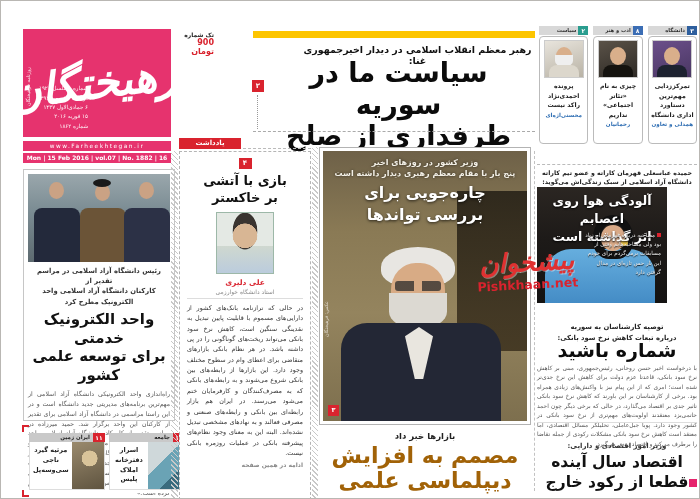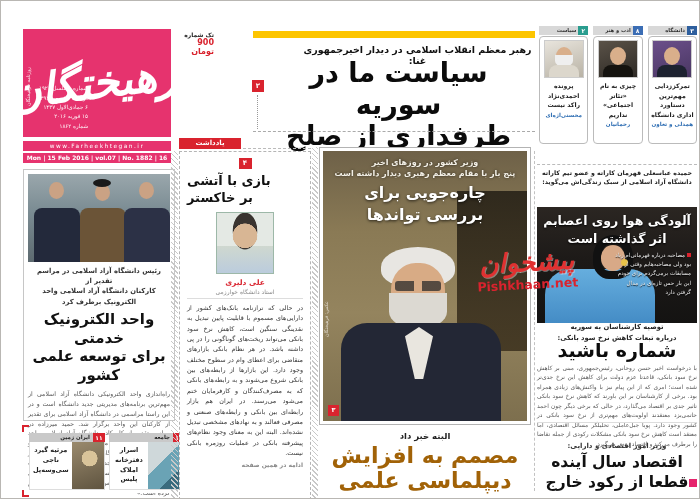--- a/index.html
+++ b/index.html
@@ -58,21 +58,21 @@
   
   .hatch { background:repeating-linear-gradient(45deg,#c8c8c8 0 1px,transparent 1px 3.5px); }
   .hatch-l { left:170px; top:150px; width:7px; height:349px; }
   .hatch-r { left:311px; top:146px; width:6px; height:353px; }
   .note-tab { left:178px; top:137px; width:62px; height:11px; background:#d9232e; color:#fff;
     font-size:7px; font-weight:bold; text-align:center; line-height:11px; }
   .note-tab-line { left:242px; top:147px; width:68px; border-top:1px dashed #bbb; }
   .note-box { left:178px; top:150px; width:132px; height:349px; border:1px dashed #b5b5b5; background:#fff; padding:6px 7px; }
   .note-num { width:13px; height:11px; background:#d9232e; color:#fff; font-size:7px; font-weight:bold;
     text-align:center; line-height:11px; margin:0 auto; }
-  .note-headline { text-align:left; font-size:13px; font-weight:900; color:#111; line-height:1.3; margin-top:4px; }
+  .note-headline { text-align:center; font-size:13px; font-weight:900; color:#111; line-height:1.3; margin-top:4px; }
   .note-photo { width:58px; height:62px; margin:5px auto 0; border:1px solid #9db8a8;
     background:radial-gradient(circle at 50% 38%, #d8b694 0 26%, transparent 27%),
                radial-gradient(ellipse at 50% 30%, #3a3430 0 30%, transparent 32%),
                linear-gradient(180deg,#e4e9e4 0 55%, #cfd8cf 55%, #bcd 100%); }
   .note-author { text-align:center; color:#d9232e; font-size:7.5px; font-weight:bold; margin-top:4px; }
   .note-role { text-align:center; color:#888; font-size:6px; margin-top:1px; border-bottom:1px solid #ddd; padding-bottom:3px; }
   .note-body { margin-top:4px; font-size:6.4px; color:#333; text-align:justify; line-height:1.62; }
   .note-more { margin-top:3px; font-size:6px; color:#888; font-weight:bold; }
 
   
@@ -121,22 +121,22 @@
   .profile .tab .lbl { flex:1; background:#d8d8d8; color:#333; font-size:5.2px; font-weight:bold; line-height:9px; padding-right:2px; }
   .profile .pbody { border:1px solid #bbb; border-radius:4px; margin-top:1px; padding:3px 2px; height:108px; background:#fff; }
   .pphoto { width:40px; height:38px; margin:0 auto; border:1px solid #ccc; position:relative; overflow:hidden; }
   .ph-head { position:absolute; left:50%; top:6px; transform:translateX(-50%); width:16px; height:18px; border-radius:50%; background:#d9af8b; }
   .ph-torso { position:absolute; left:50%; bottom:-4px; transform:translateX(-50%); width:30px; height:16px; border-radius:8px 8px 0 0; background:#1d2230; }
   .ph-beard { position:absolute; left:50%; top:14px; transform:translateX(-50%); width:18px; height:12px; border-radius:0 0 50% 50%; background:#efefef; }
   .ptitle { margin-top:3px; font-size:6.2px; font-weight:bold; color:#1a1a1a; text-align:center; line-height:1.55; }
   .pname { margin-top:2px; font-size:5.6px; font-weight:bold; color:#2f6eb3; text-align:center; }
   .dash-u { left:536px; top:163px; width:160px; border-top:1px dashed #bbb; }
   .z-kicker { left:536px; top:167px; width:160px; text-align:center; font-size:6.3px; font-weight:bold; color:#222; line-height:1.5; }
-  .z-photo { left:536px; top:186px; width:160px; height:116px; position:absolute; overflow:hidden;
-    background:linear-gradient(180deg,#2b2622 0%,#1d1a18 45%,#141312 100%);margin-top:20px; }
+  .z-photo { left:536px; top:186px; width:130px; height:116px; position:absolute; overflow:hidden;
+    background:linear-gradient(180deg,#2b2622 0%,#1d1a18 45%,#141312 100%); }
   .z-jacket { position:absolute; left:8px; bottom:-8px; width:110px; height:62px; border-radius:26px 26px 0 0; background:linear-gradient(180deg,#66aede,#3f87c2); }
   .z-face { position:absolute; left:64px; top:38px; width:24px; height:26px; border-radius:48%; background:#d8a987; }
   .z-hijab { position:absolute; left:56px; top:28px; width:40px; height:44px; border-radius:50% 50% 40% 40%; background:transparent; border:8px solid #111; }
   .z-medal { position:absolute; left:84px; top:52px; width:7px; height:7px; border-radius:50%; background:#e8c24a; }
   .z-h { position:relative; text-align:center; color:#fff; font-size:12.5px; font-weight:900; line-height:1.45; margin-top:5px; text-shadow:0 1px 2px #000; }
   .z-quote { position:absolute; right:6px; top:44px; width:76px; font-size:5.6px; color:#eee; line-height:1.65; text-align:right; text-shadow:0 1px 1px #000; }
   .z-quote .sq { display:inline-block; width:4px; height:4px; background:#d9232e; margin-left:2px; }
   .eq1-kicker { left:536px; top:321px; width:160px; text-align:center; font-size:6.8px; font-weight:bold; color:#222; line-height:1.55; }
   .eq1-headline { left:536px; top:338px; width:160px; text-align:center; font-size:19px; font-weight:900; color:#0c0c0c; }
   .eq1-body { left:536px; top:363px; width:160px; font-size:5.9px; color:#555; text-align:justify; line-height:1.6; }
@@ -183,21 +183,21 @@
       <div class="fig ls-man" style="left:6px;"></div>
       <div class="fig ls-head" style="left:21px;"></div>
       <div class="fig ls-man ls-cleric" style="left:52px; background:#6b5437;"></div>
       <div class="fig ls-head" style="left:67px; top:10px;"></div>
       <div class="fig ls-turban" style="left:65px;"></div>
       <div class="fig ls-man" style="left:96px; background:#2c3146;"></div>
       <div class="fig ls-head" style="left:111px;"></div>
     </div>
     <div class="ls-kicker">
       <div>رئیس دانشگاه آزاد اسلامی در مراسم تقدیر از</div>
-      <div>کارکنان دانشگاه آزاد اسلامی واحد الکترونیک برطرف کرد</div>
+      <div>کارکنان دانشگاه آزاد اسلامی واحد الکترونیک مطرح کرد</div>
     </div>
     <div class="ls-headline">
       <div>واحد الکترونیک خدمتی</div>
       <div>برای توسعه علمی کشور</div>
     </div>
     <div class="ls-body">راه‌اندازی واحد الکترونیکی دانشگاه آزاد اسلامی از مهم‌ترین برنامه‌های مدیریتی جدید دانشگاه است و در این راستا مراسمی در دانشگاه آزاد اسلامی برای تقدیر از کارکنان این واحد برگزار شد. حمید میرزاده در مراسم تقدیر از کل کادر دانشگاه آزاد اسلامی واحد الکترونیکی با اشاره به موفقیت این واحد در پیشبرد و توسعه برنامه‌های دانشگاه آزاد اسلامی گفت: «یکی از نمونه‌های موفق، دوره جدید مدیریت دانشگاه آزاد است که زمینه ادامه تحصیل بسیاری از افرادی را که به دلایل مختلف نمی‌توانند در کلاس حضوری شرکت کنند، فراهم کرده است.»</div>
 
   </div>
 
   <div class="abs minis">
@@ -263,21 +263,21 @@
       <div class="cp-caption">عکس: فرهیختگان</div>
     </div>
   </div>
 
   <div class="abs watermark">
     <div class="wm-fa">پیشخوان</div>
     <div class="wm-en">Pishkhaan.net</div>
   </div>
 
   <div class="abs bottom-story">
-    <div class="bs-kicker">البته خبر داد</div>
+    <div class="bs-kicker">بازارها خبر داد</div>
     <div class="bs-headline">مصمم به افزایش دیپلماسی علمی هستیم</div>
     <div class="bs-sub">
       <span class="sq"></span><span>دیپلماسی علمی از برنامه‌های اساسی وزارت علوم، تحقیقات و فناوری است تا دانشگاه‌ها در رده‌های بین‌المللی قرار گیرند</span>
     </div>
   </div>
 
   <div class="abs rail-sep"></div>
 
   <div class="abs profiles">
     <div class="profile">

